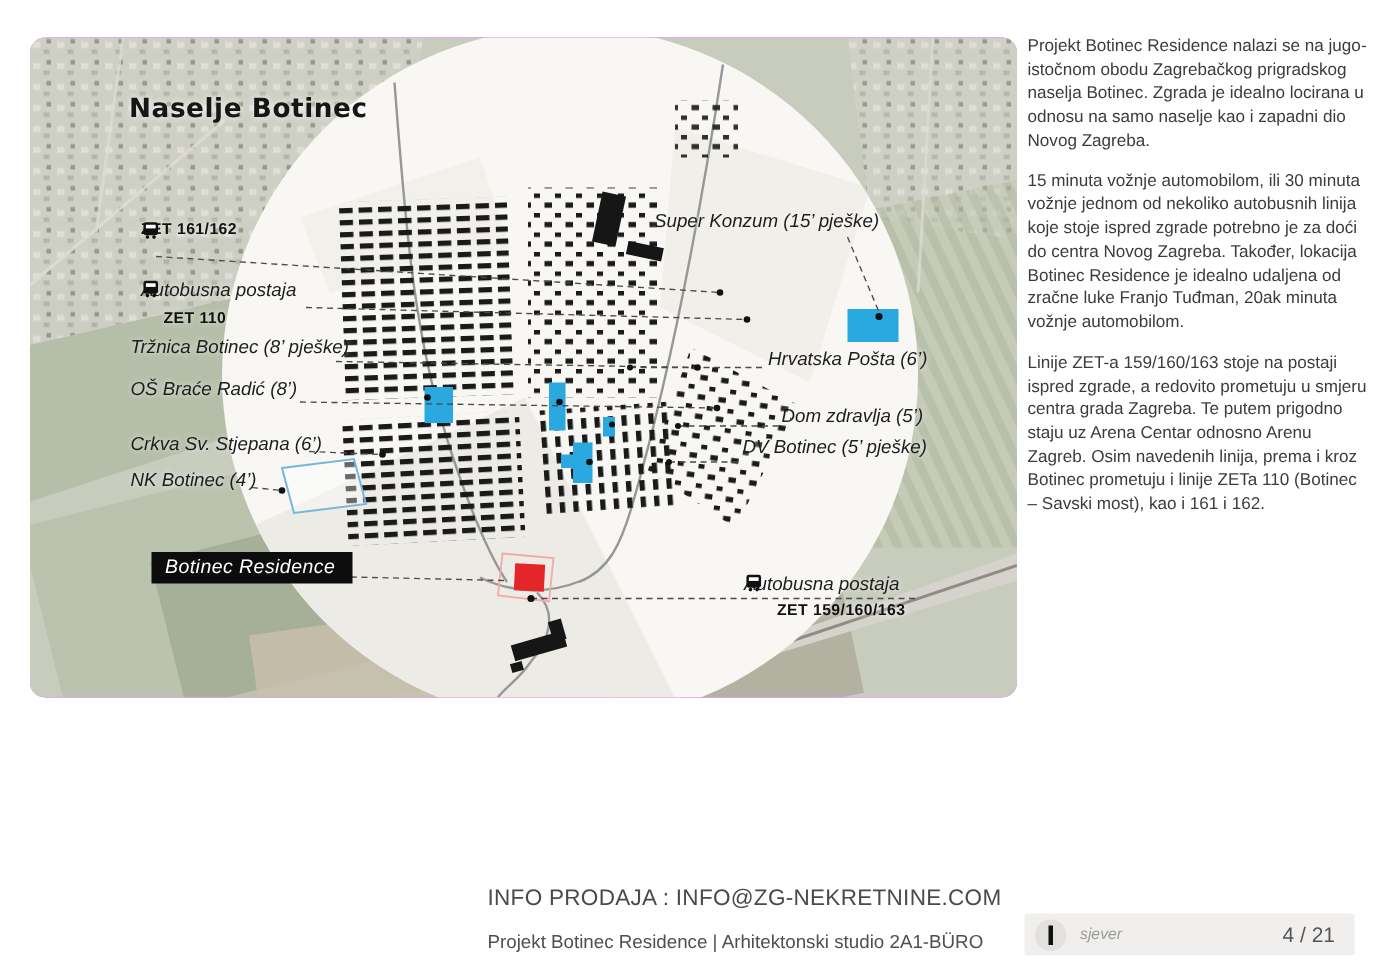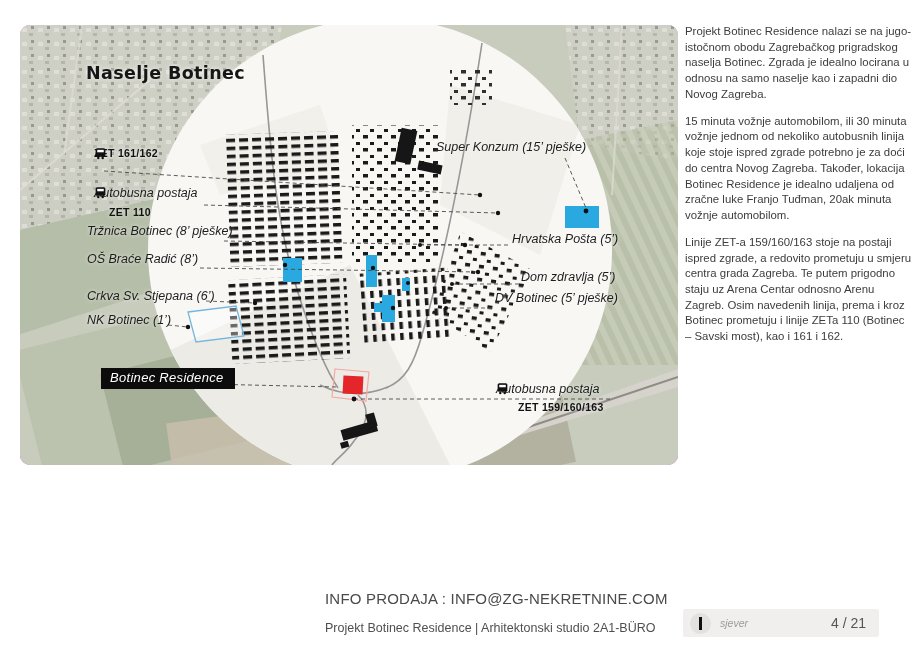--- a/index.html
+++ b/index.html
@@ -41,21 +41,21 @@
     margin:0 0 12px 0;font-size:33px;font-weight:800;color:#1a1a1a;
     font-family:"DejaVu Sans",sans-serif;letter-spacing:0;line-height:1;
   }
   .panel p{
     margin:0 0 11px 0;font-size:11.4px;line-height:1.38;color:#3c3c3c;
   }
   
   .contact{position:absolute;left:325px;top:588px;font-size:15px;color:#4a4a4a;line-height:1.45;letter-spacing:.2px;}
   .credit{position:absolute;left:325px;top:621px;font-size:12.5px;color:#4f4f4f;}
   .north-bar{
-    position:absolute;left:683px;top:609px;width:196px;height:28px;
+    position:absolute;left:683px;top:609px;width:220px;height:28px;
     background:#f0efee;border-radius:2px;display:flex;align-items:center;
   }
   .north-circle{
     width:21px;height:21px;border-radius:50%;background:#e2e1df;
     margin-left:7px;display:flex;align-items:center;justify-content:center;
   }
   .needle{width:3px;height:13px;background:#101010;}
   .north-text{font-size:10.5px;font-style:italic;color:#9b9b9b;margin-left:9px;flex:1;}
   .page-num{font-size:14px;color:#555;margin-right:13px;}
 </style>
@@ -205,26 +205,26 @@
         <circle cx="5.3" cy="13.6" r="1.5" fill="#111"></circle>
         <circle cx="10.7" cy="13.6" r="1.5" fill="#111"></circle>
       </svg>
     <span>Autobusna postaja</span>
   </div>
   <div class="zet-label" style="left:89px;top:181px;">ZET 110</div>
 
   <div class="map-label" style="left:67px;top:199px;">Tržnica Botinec (8’ pješke)</div>
   <div class="map-label" style="left:67px;top:227px;">OŠ Braće Radić (8’)</div>
   <div class="map-label" style="left:67px;top:264px;">Crkva Sv. Stjepana (6’)</div>
-  <div class="map-label" style="left:67px;top:288px;">NK Botinec (1’)</div>
+  <div class="map-label" style="left:67px;top:288px;">NK Botinec (4’)</div>
 
   <div class="residence-box">Botinec Residence</div>
 
   <div class="map-label" style="left:416px;top:115px;">Super Konzum (15’ pješke)</div>
-  <div class="map-label" style="left:492px;top:207px;">Hrvatska Pošta (5’)</div>
+  <div class="map-label" style="left:492px;top:207px;">Hrvatska Pošta (6’)</div>
   <div class="map-label" style="left:501px;top:245px;">Dom zdravlja (5’)</div>
   <div class="map-label" style="left:475px;top:266px;">DV Botinec (5’ pješke)</div>
 
   <div class="map-label bus-row" style="left:476px;top:357px;">
     <svg class="bus-ico" viewBox="0 0 16 16">
         <rect x="2" y="1.5" width="12" height="10.5" rx="2" fill="#111"></rect>
         <rect x="4" y="3.5" width="8" height="3" fill="#fff"></rect>
         <circle cx="5.3" cy="13.6" r="1.5" fill="#111"></circle>
         <circle cx="10.7" cy="13.6" r="1.5" fill="#111"></circle>
       </svg>

